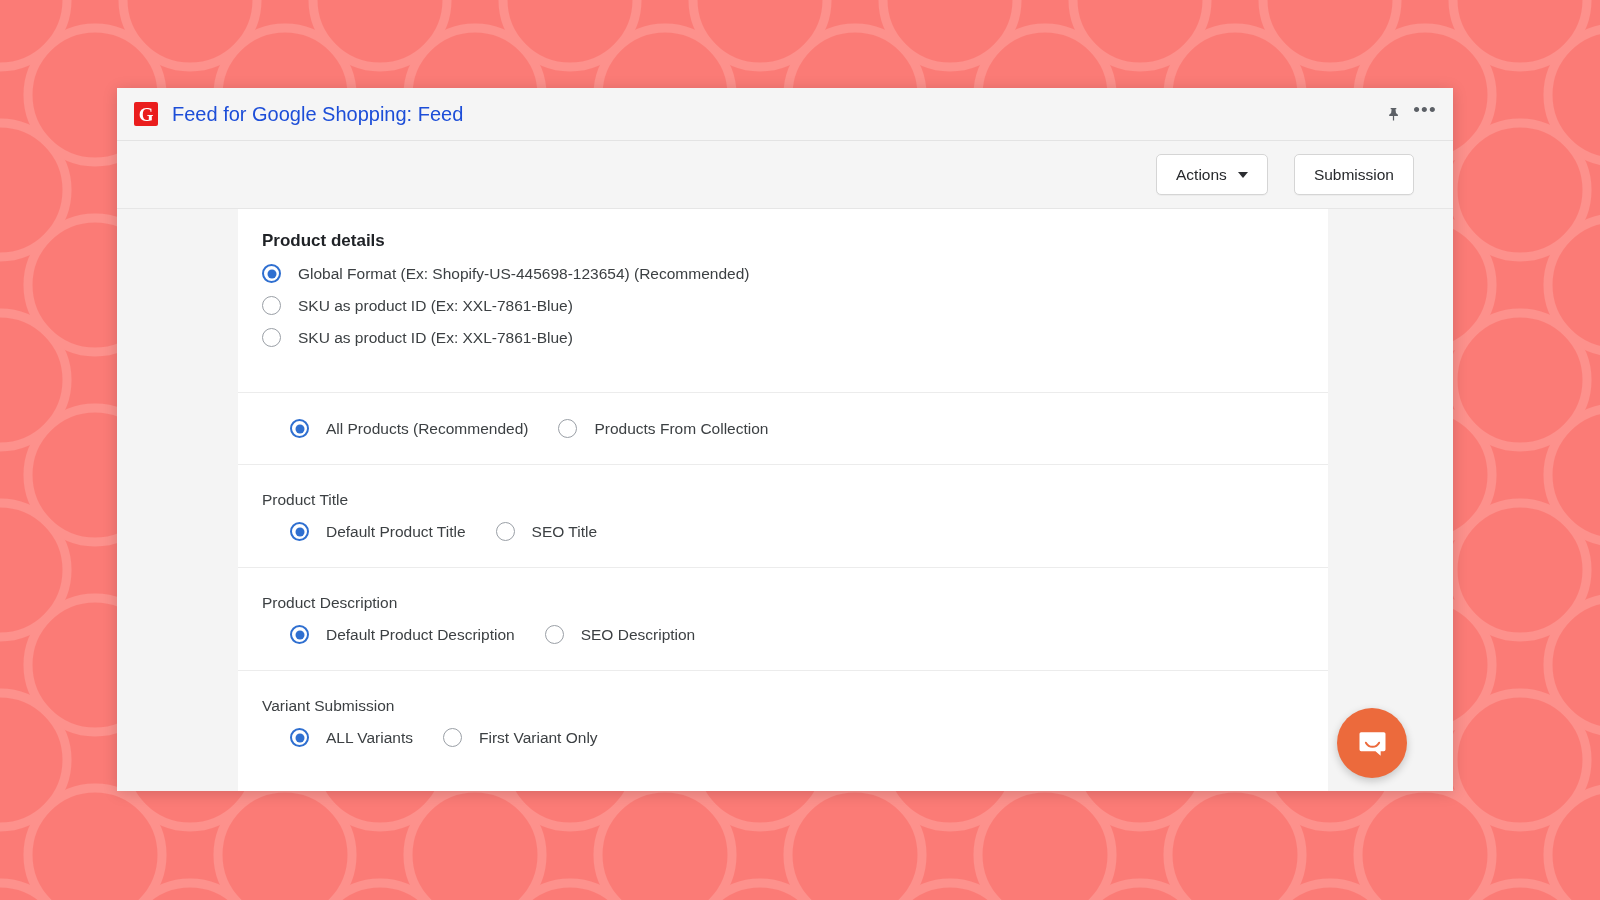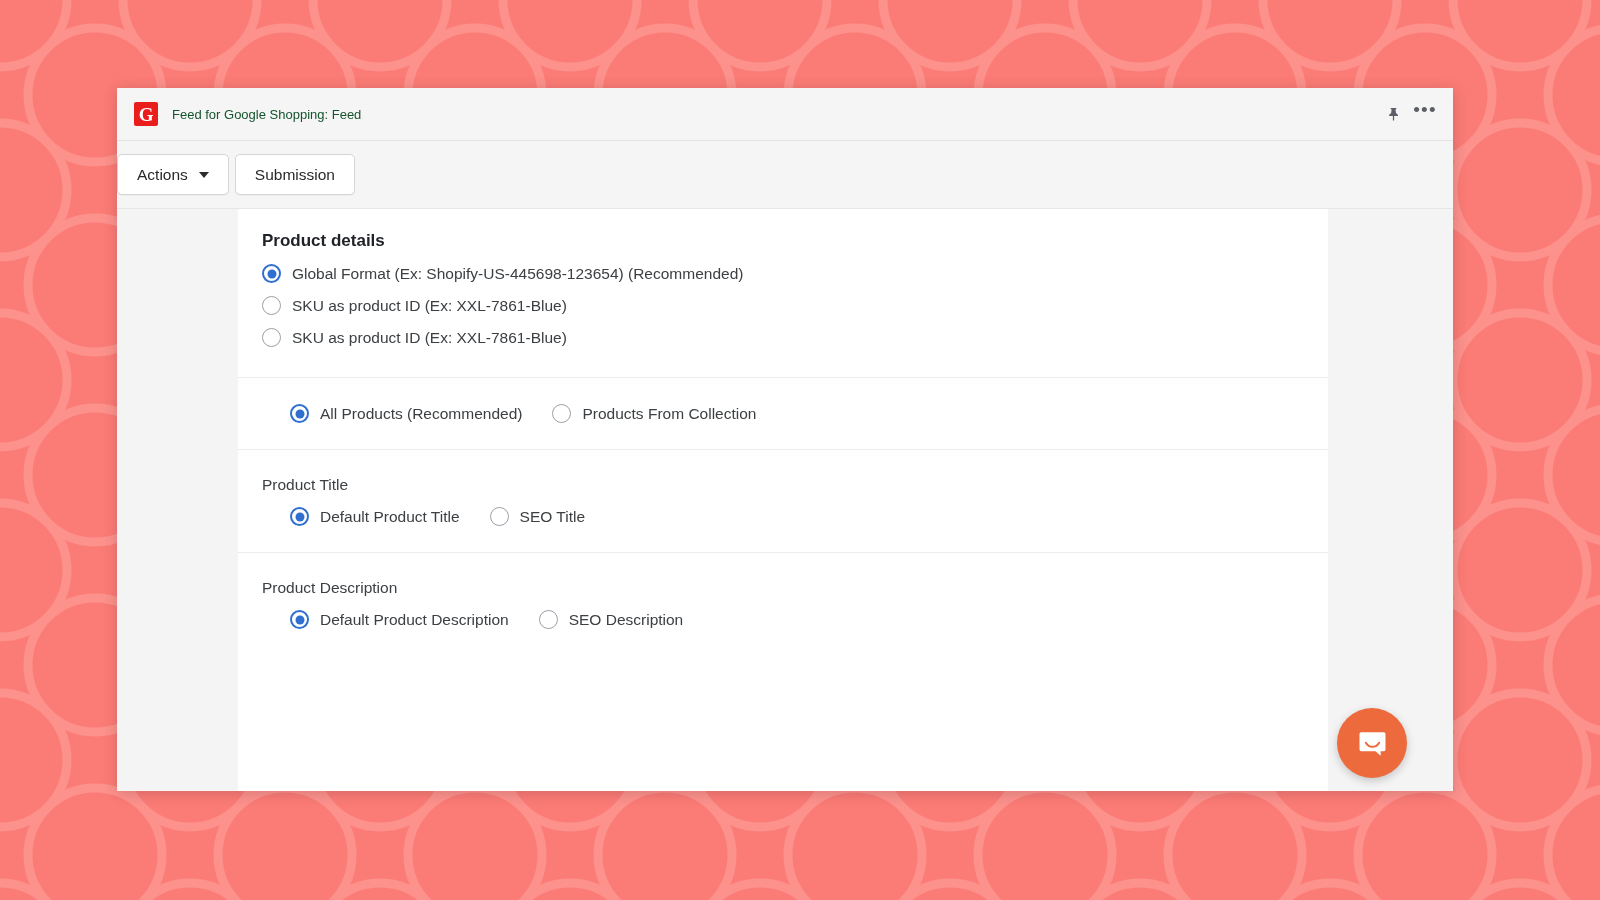--- a/index.html
+++ b/index.html
@@ -61,43 +61,45 @@
     color: #fff;
     font-family: "Liberation Serif", serif;
     font-size: 19px;
     font-weight: 700;
     line-height: 1;
     letter-spacing: -.5px;
     transform: translateY(-.5px);
   }
   #window-title {
     margin-left: 14px;
-    font-size: 13px;
-    color: #14532d;
+    font-size: 20px;
+    color: #1d4ed8;
     white-space: nowrap;
   }
   #title-bar-spacer { flex: 1 1 auto; }
   .titlebar-btn {
     width: 26px; height: 26px;
     display: flex; align-items: center; justify-content: center;
     color: #5c6066;
     flex: 0 0 auto;
   }
   #pin-icon-btn { margin-right: 6px; }
   #overflow-menu-btn { font-size: 19px; letter-spacing: 1.2px; line-height: 0; padding-bottom: 8px; }
 
   
   #toolbar {
     height: 68px;
     min-height: 68px;
     background: #f5f5f5;
     border-bottom: 1px solid #e6e6e6;
     display: flex;
     align-items: center;
-    gap: 6px;
+    justify-content: flex-end;
+    padding-right: 39px;
+    gap: 26px;
   }
   .toolbar-button {
     background: #ffffff;
     border: 1px solid #d5d5d5;
     border-radius: 5px;
     height: 41px;
     padding: 0 19px;
     font-family: "Liberation Sans", sans-serif;
     font-size: 15.5px;
     color: #27292c;
@@ -129,42 +131,42 @@
     flex: 0 0 1090px;
     background: #ffffff;
   }
   #right-gutter { flex: 1 1 auto; }
 
   .section {
     border-bottom: 1px solid #ececec;
     padding: 26px 0 26px 24px;
   }
   .section:last-child { border-bottom: none; }
-  #section-product-id { padding-top: 22px; padding-bottom: 30px; }
+  #section-product-id { padding-top: 22px; padding-bottom: 45px; }
 
   .section-heading {
     font-size: 17px;
     font-weight: 700;
     color: #1f2226;
     margin-bottom: 13px;
   }
   .field-label {
     font-size: 15.5px;
     color: #3c4043;
     margin-bottom: 13px;
   }
 
   
   .radio-stack { display: flex; flex-direction: column; gap: 13px; }
   .radio-row   { display: flex; align-items: center; gap: 30px; margin-left: 28px; }
 
   .radio-option {
     display: flex;
     align-items: center;
-    gap: 11px;
+    gap: 17px;
     cursor: pointer;
   }
   .radio-mark {
     width: 19px; height: 19px;
     border-radius: 50%;
     border: 1.6px solid #9a9fa6;
     background: #ffffff;
     flex: 0 0 auto;
     position: relative;
   }
@@ -306,20 +308,33 @@
               <div class="radio-option selected">
                 <span class="radio-mark"></span>
                 <span class="radio-label">Default Product Description</span>
               </div>
               <div class="radio-option">
                 <span class="radio-mark"></span>
                 <span class="radio-label">SEO Description</span>
               </div>
             </div>
           </div>
+          <div class="section">
+            <div class="field-label">Variant Submission</div>
+            <div class="radio-row">
+              <div class="radio-option selected">
+                <span class="radio-mark"></span>
+                <span class="radio-label">ALL Variants</span>
+              </div>
+              <div class="radio-option">
+                <span class="radio-mark"></span>
+                <span class="radio-label">First Variant Only</span>
+              </div>
+            </div>
+          </div>
         </div>
     </div>
 
     <div id="right-gutter"></div>
 
     <div id="chat-launcher">
       <svg width="33" height="33" viewBox="0 0 32 32" aria-hidden="true">
         <path d="M5 5h22a1.6 1.6 0 0 1 1.6 1.6v15.3a1.6 1.6 0 0 1-1.6 1.6h-3.1v4.4l-5-4.4H5a1.6 1.6 0 0 1-1.6-1.6V6.6A1.6 1.6 0 0 1 5 5z" fill="#ffffff"></path>
         <path d="M9.6 15.2c1.4 2.6 3.6 4 6.4 4s5-1.4 6.4-4" stroke="#ec6a3c" stroke-width="1.9" fill="none" stroke-linecap="round"></path>
       </svg>

